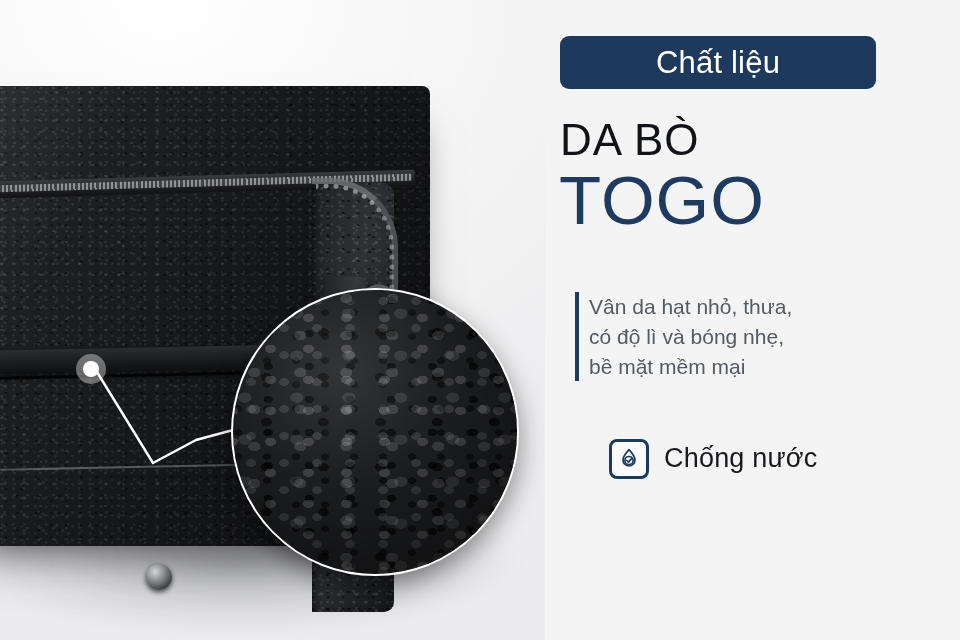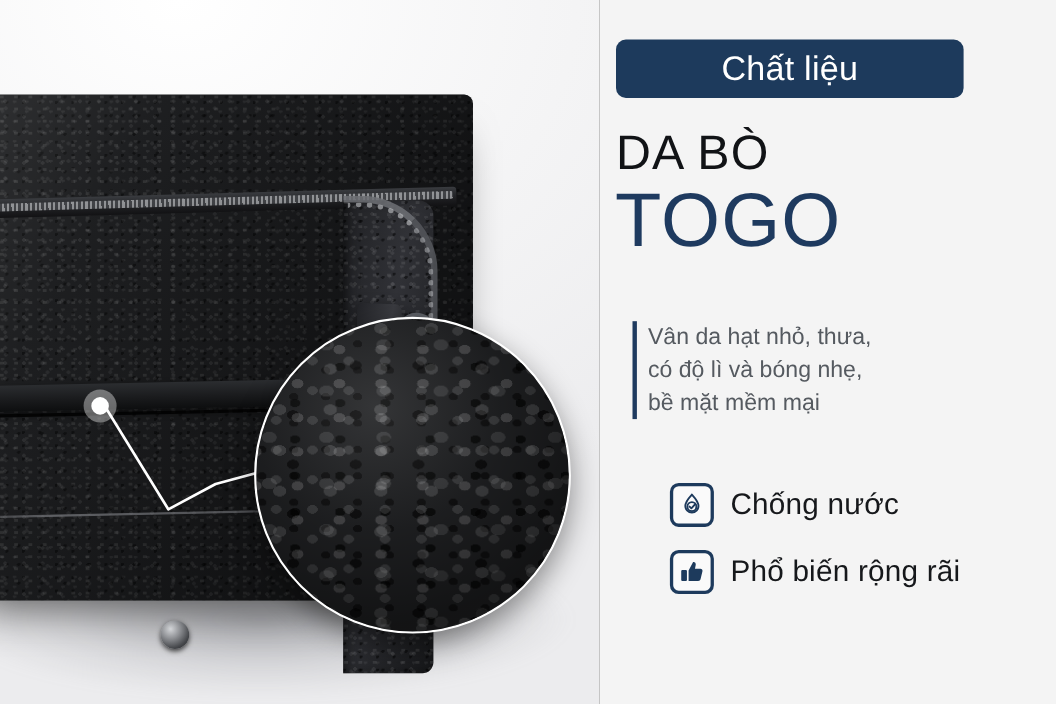--- a/index.html
+++ b/index.html
@@ -6,21 +6,21 @@
   html,body { width:960px; height:640px; }
   body {
     font-family:"Liberation Sans", sans-serif;
     background:#f4f4f4;
     overflow:hidden;
     position:relative;
   }
   #banner {
     position:absolute; left:0; top:0;
     width:960px; height:640px;
-    background:#000000;
+    background:#0369a1;
     overflow:hidden;
   }
 
   
   #photo-pane {
     position:absolute; left:0; top:0;
     width:545px; height:640px;
     overflow:hidden;
     background:#f2f2f3;
   }
@@ -309,25 +309,16 @@
           <svg width="24" height="24" viewBox="0 0 24 24" fill="none" stroke="#1d3a5c" stroke-width="1.7" stroke-linecap="round" stroke-linejoin="round">
             <path d="M12 2.6c0 0-6 6.5-6 10.4a6 6 0 0 0 12 0c0-3.9-6-10.4-6-10.4z"></path>
             <circle cx="12" cy="13.6" r="4.1"></circle>
             <polyline points="9.9,13.5 11.5,15.1 14.4,11.9"></polyline>
           </svg>
         </span>
         <span class="f-label">Chống nước</span>
       </div>
 
 
-      <div class="feature">
-        <span class="f-icon">
-          <svg width="24" height="24" viewBox="0 0 24 24" fill="#1d3a5c">
-            <rect x="2.3" y="10.2" width="5.2" height="10" rx="1"></rect>
-            <path d="M9 10.6 13.1 2.9c1.6-.2 2.6.9 2.4 2.5l-.7 3.6h4.9c1.3 0 2.2 1.1 1.9 2.3l-1.7 7.1c-.2 1-1.1 1.8-2.2 1.8H9z"></path>
-          </svg>
-        </span>
-        <span class="f-label">Phổ biến rộng rãi</span>
-      </div>
 
     </div>
   </div>
 </div>
 
 </body></html>

